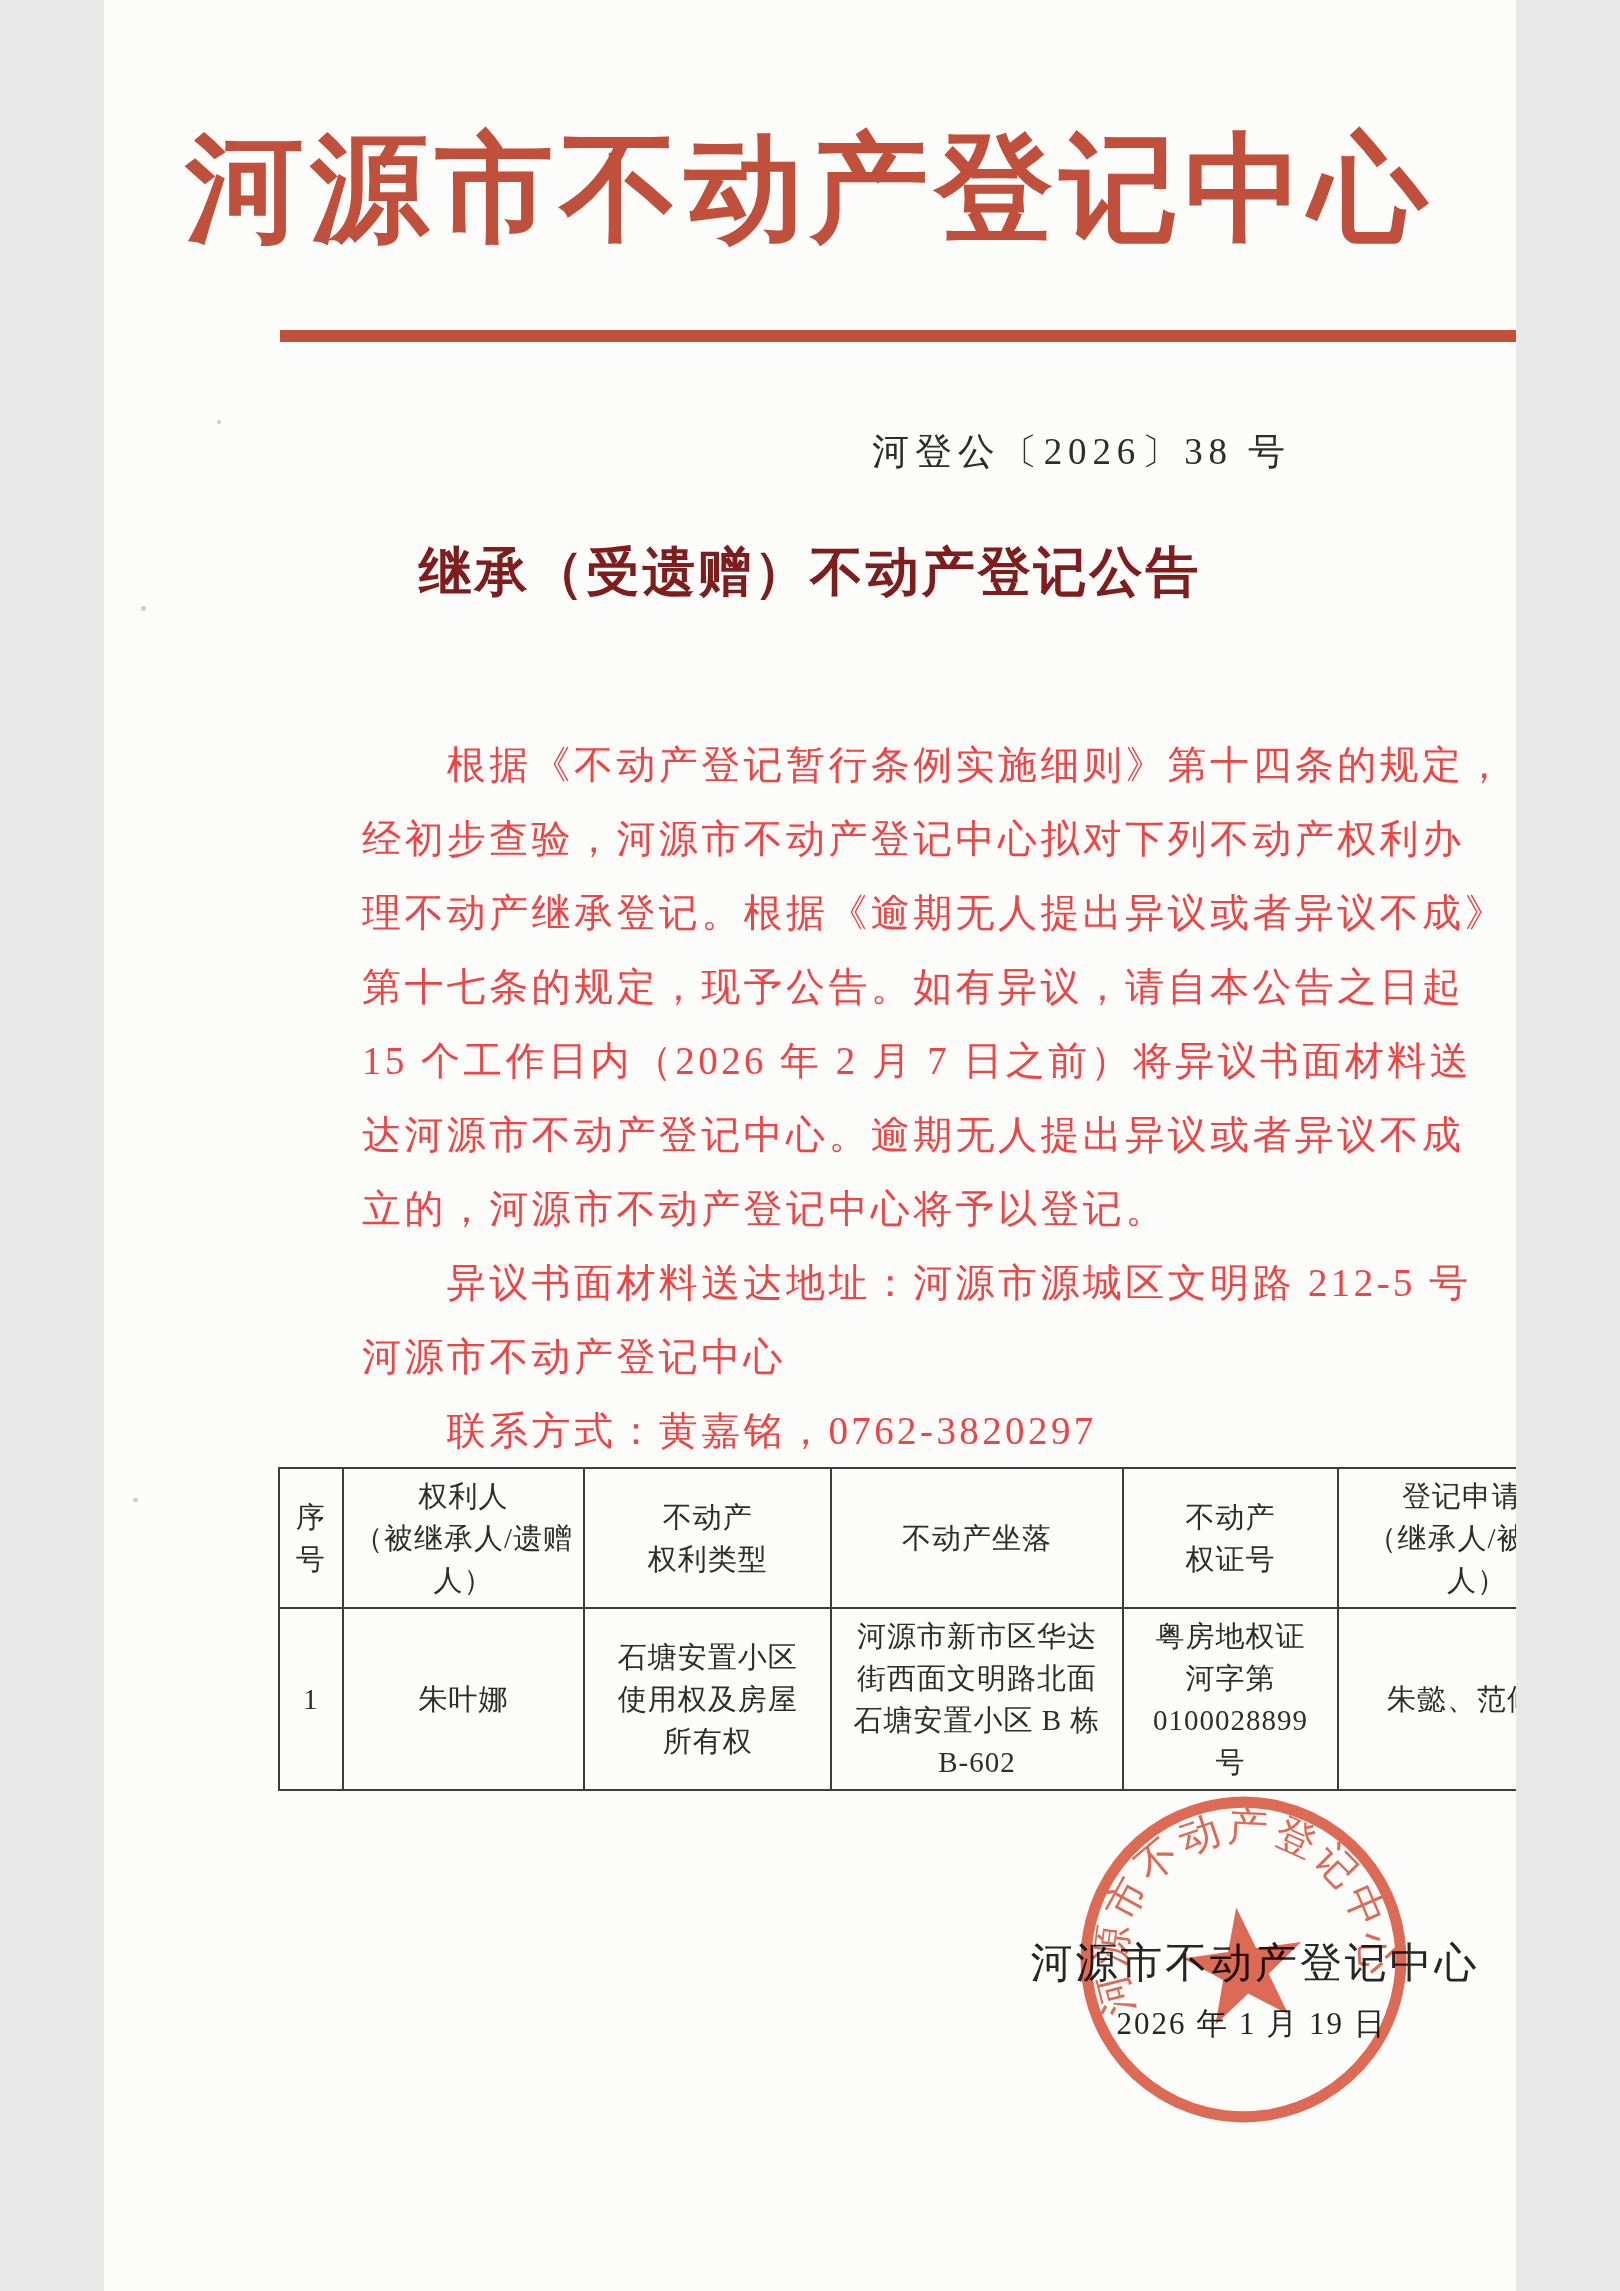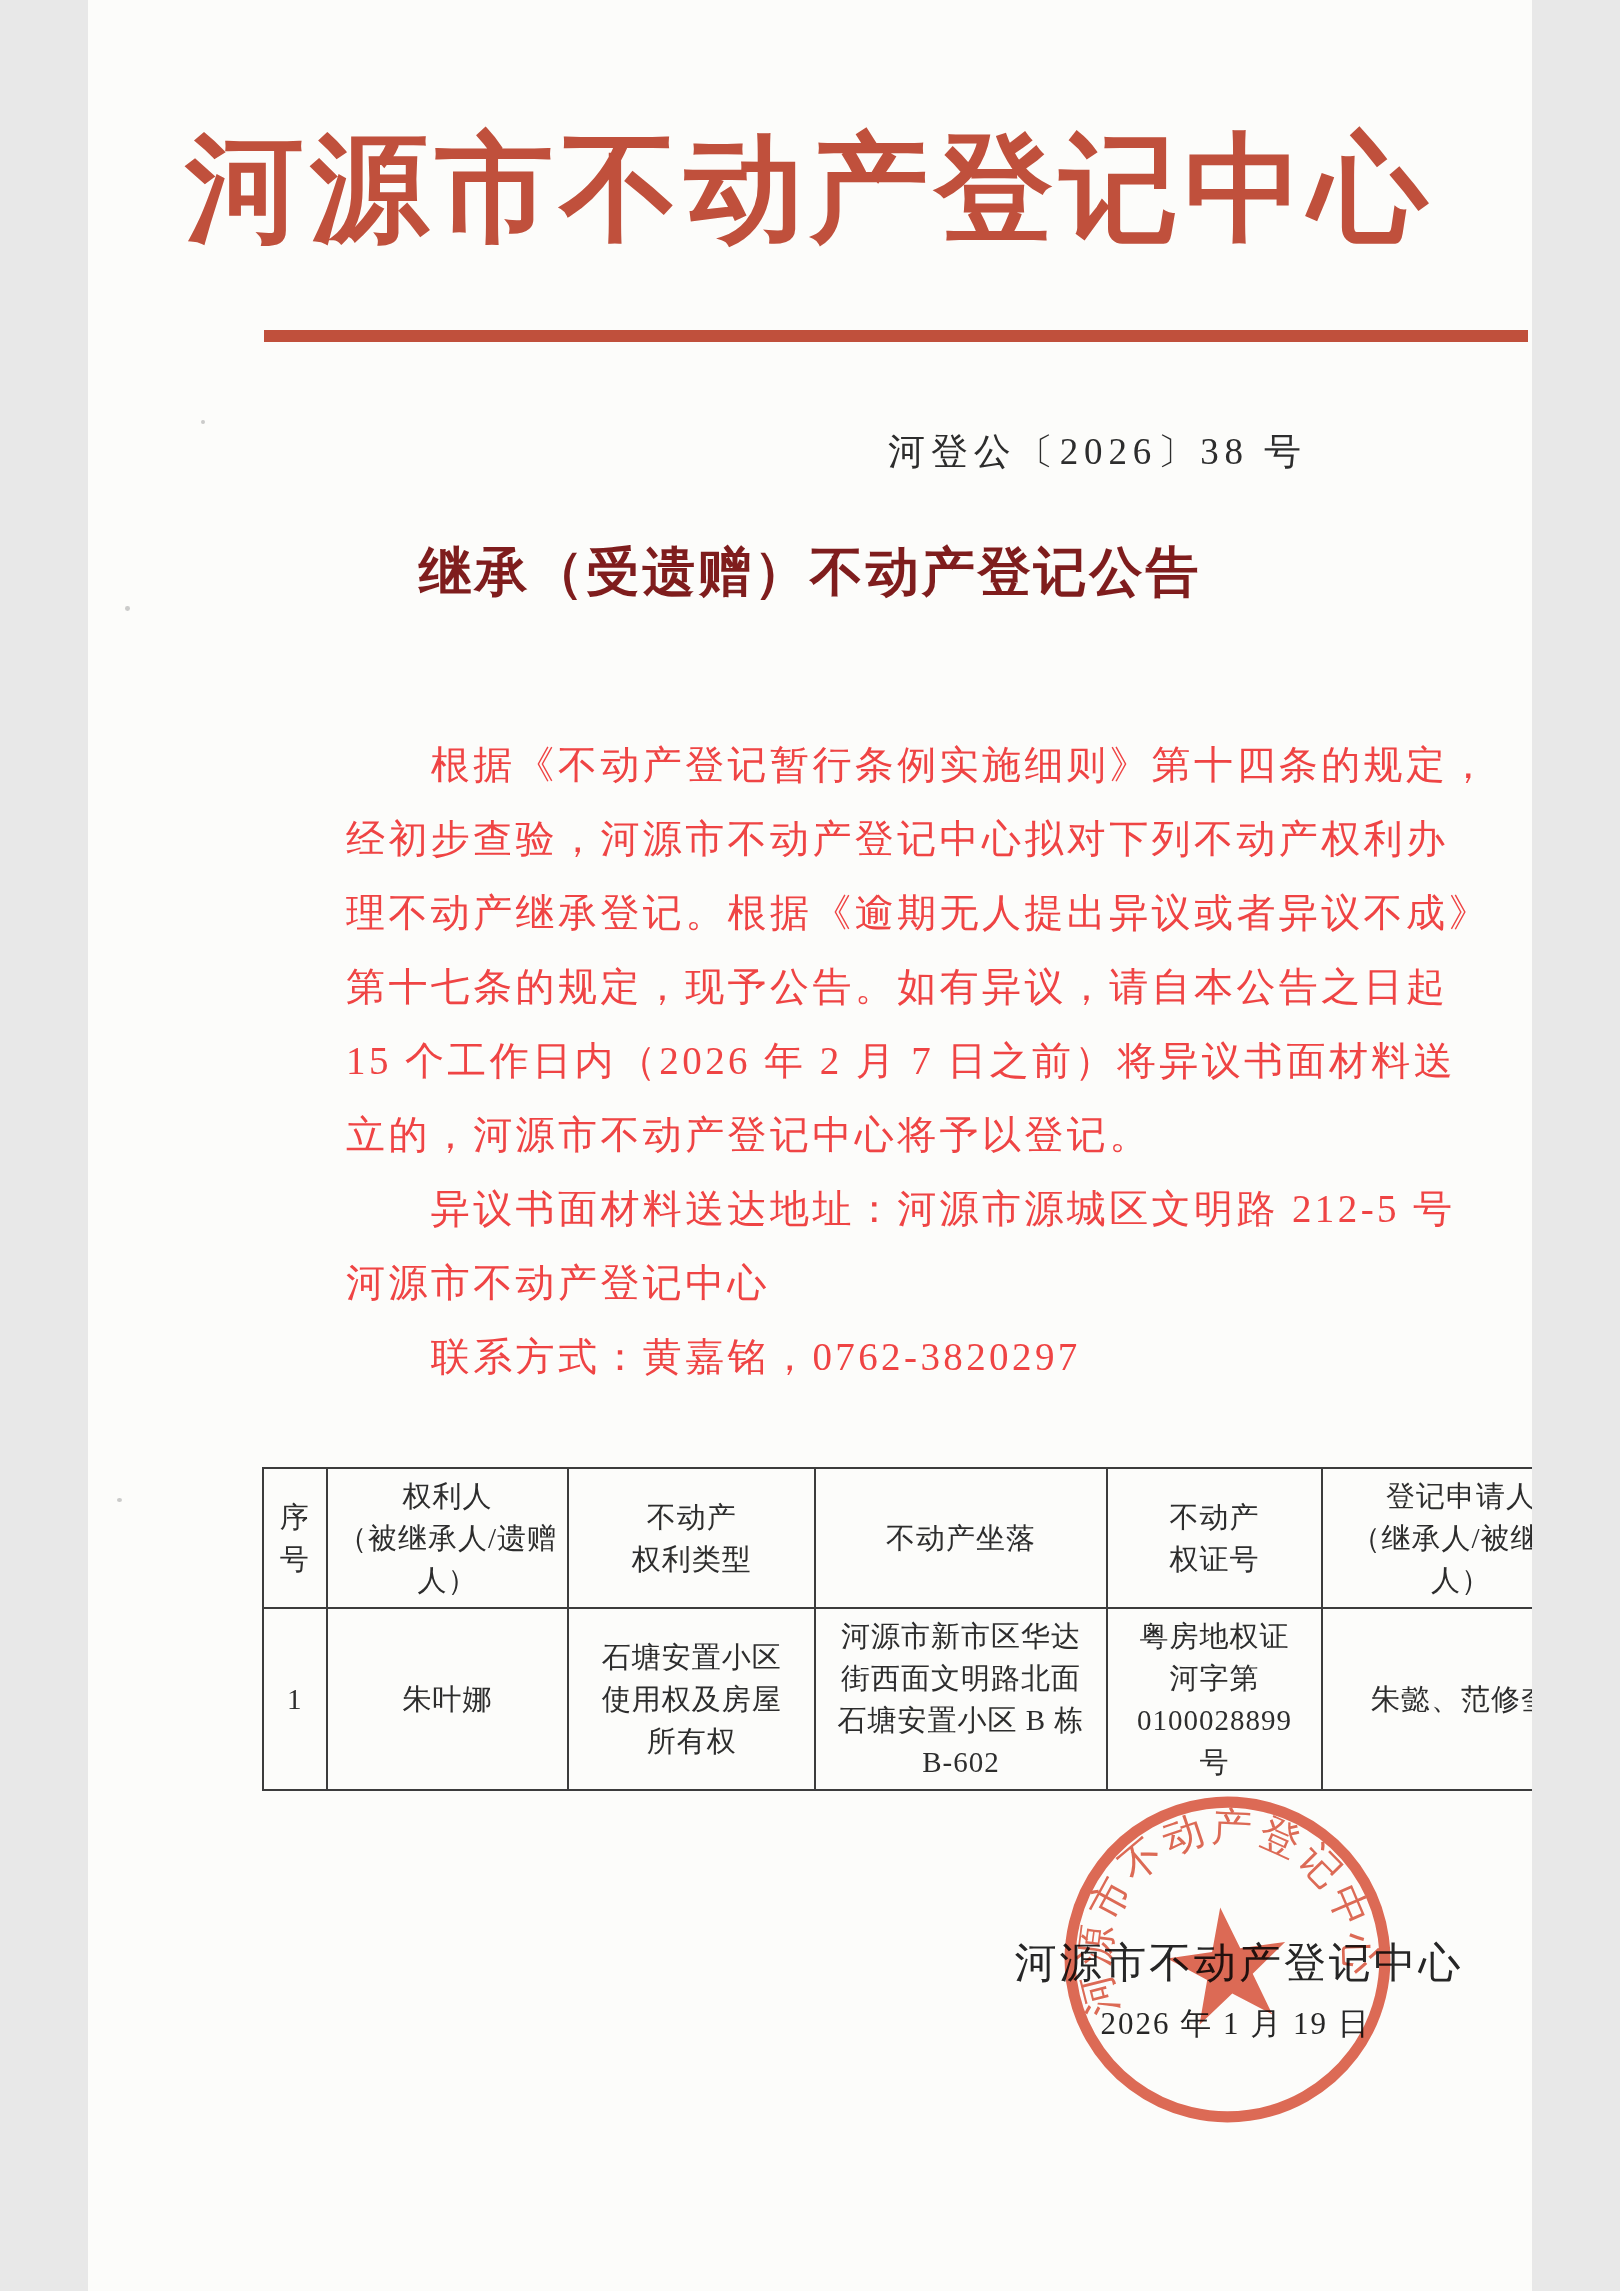--- a/index.html
+++ b/index.html
@@ -3,21 +3,20 @@
 <meta charset="utf-8">
 <style>
   html,body{margin:0;padding:0;background:#e8e8e8;}
   .page{
     position:relative;
     width:1412px;height:2292px;
     margin:0 auto;
     background:#fcfcfa;
     font-family:"Liberation Serif","DejaVu Serif",serif;
     overflow:hidden;
-    padding-left:32px;
   }
   .letterhead{
     position:absolute;top:110px;left:0;right:0;
     text-align:center;
     font-size:118px;font-weight:bold;
     color:#c0503c;
     letter-spacing:6.9px;
     white-space:nowrap;
   }
   .red-rule{
@@ -95,20 +94,21 @@
   <div class="doc-number">河登公〔2026〕38 号</div>
 
   <div class="notice-title">继承（受遗赠）不动产登记公告</div>
 
   <div class="body-block">
     <div class="body-line">　　根据《不动产登记暂行条例实施细则》第十四条的规定，</div>
     <div class="body-line">经初步查验，河源市不动产登记中心拟对下列不动产权利办</div>
     <div class="body-line">理不动产继承登记。根据《逾期无人提出异议或者异议不成》</div>
     <div class="body-line">第十七条的规定，现予公告。如有异议，请自本公告之日起</div>
     <div class="body-line">15 个工作日内（2026 年 2 月 7 日之前）将异议书面材料送</div>
+    <div class="body-line">达河源市不动产登记中心。逾期无人提出异议或者异议不成</div>
     <div class="body-line">立的，河源市不动产登记中心将予以登记。</div>
     <div class="body-line">　　异议书面材料送达地址：河源市源城区文明路 212-5 号</div>
     <div class="body-line">河源市不动产登记中心</div>
     <div class="body-line">　　联系方式：黄嘉铭，0762-3820297</div>
   </div>
 
   <div class="notice-table-wrap">
     <table class="notice-table">
       <colgroup>
         <col style="width:4.76%">

